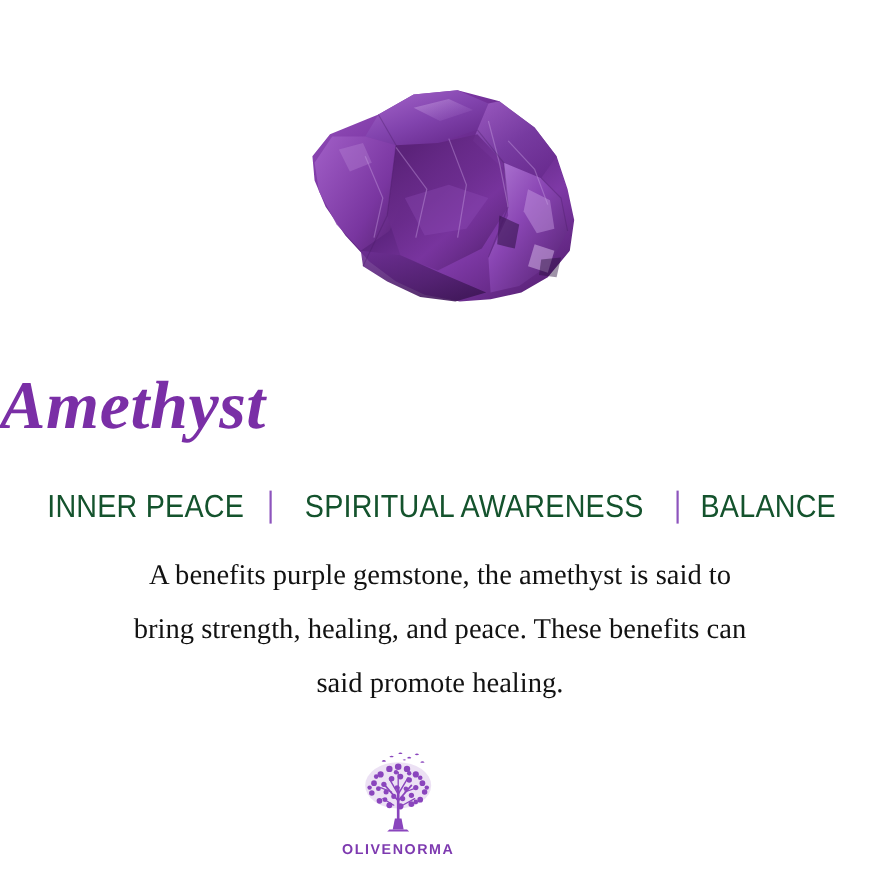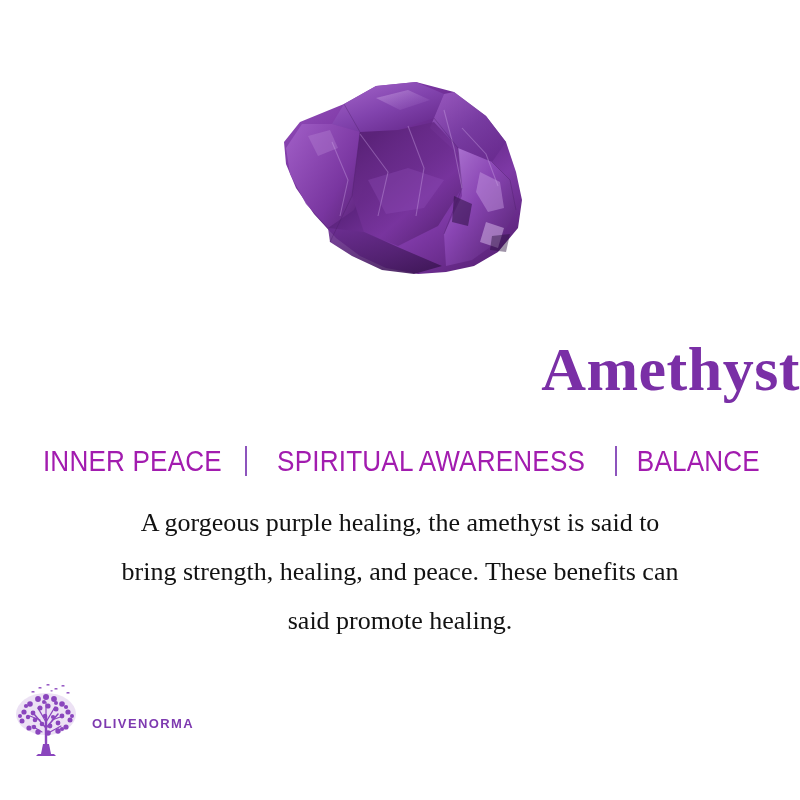--- a/index.html
+++ b/index.html
@@ -37,41 +37,42 @@
     height: 228px;
     display: block;
   }
 
   
   #gem-title {
     position: absolute;
     left: 0;
     top: 336px;
     width: 800px;
-    text-align: right;
+    text-align: left;
     font-family: "Liberation Serif", "DejaVu Serif", serif;
     font-weight: 700;
     font-size: 62px;
     line-height: 66px;
     letter-spacing: 0.5px;
     color: #7a2fa6;
     white-space: nowrap;
+    font-style: italic;
   }
 
   
   #attributes {
     position: absolute;
     left: 0;
     top: 444px;
     width: 800px;
     display: flex;
     align-items: center;
     justify-content: center;
     gap: 0px;
-    color: #a21caf;
+    color: #14532d;
     font-family: "Liberation Sans", sans-serif;
     font-weight: 400;
     font-size: 29px;
     line-height: 34px;
     letter-spacing: 0.2px;
     white-space: nowrap;
   }
   #attributes .attr {
     transform: scaleX(0.90);
     transform-origin: center;
@@ -102,21 +103,21 @@
     display: block;
   }
 
   
   #brand {
     position: absolute;
     left: 0;
     top: 682px;
     width: 724px;
     display: flex;
-    flex-direction: row;
+    flex-direction: column;
     align-items: center;
   }
   #tree-logo {
     display: block;
     width: 92px;
     height: 80px;
   }
   #brand-name {
     margin-top: 2px;
     font-family: "Liberation Sans", sans-serif;
@@ -212,21 +213,21 @@
 
   <div id="attributes">
     <span class="attr">INNER PEACE</span>
     <span class="sep"></span>
     <span class="attr">SPIRITUAL AWARENESS</span>
     <span class="sep"></span>
     <span class="attr">BALANCE</span>
   </div>
 
   <div id="description">
-    <span class="dline">A gorgeous purple healing, the amethyst is said to</span>
+    <span class="dline">A benefits purple gemstone, the amethyst is said to</span>
     <span class="dline">bring strength, healing, and peace. These benefits can</span>
     <span class="dline">said promote healing.</span>
   </div>
 
   <div id="brand">
     <svg id="tree-logo" viewBox="0 0 92 80" aria-hidden="true">
       <g fill="#8a45bd">
         <path d="M38 6 q2-2 4 0 q-2 1-4 0z"></path>
         <path d="M46 3 q2-2 4 0 q-2 1-4 0z"></path>
         <path d="M54 7 q2-2 4 0 q-2 1-4 0z"></path>

